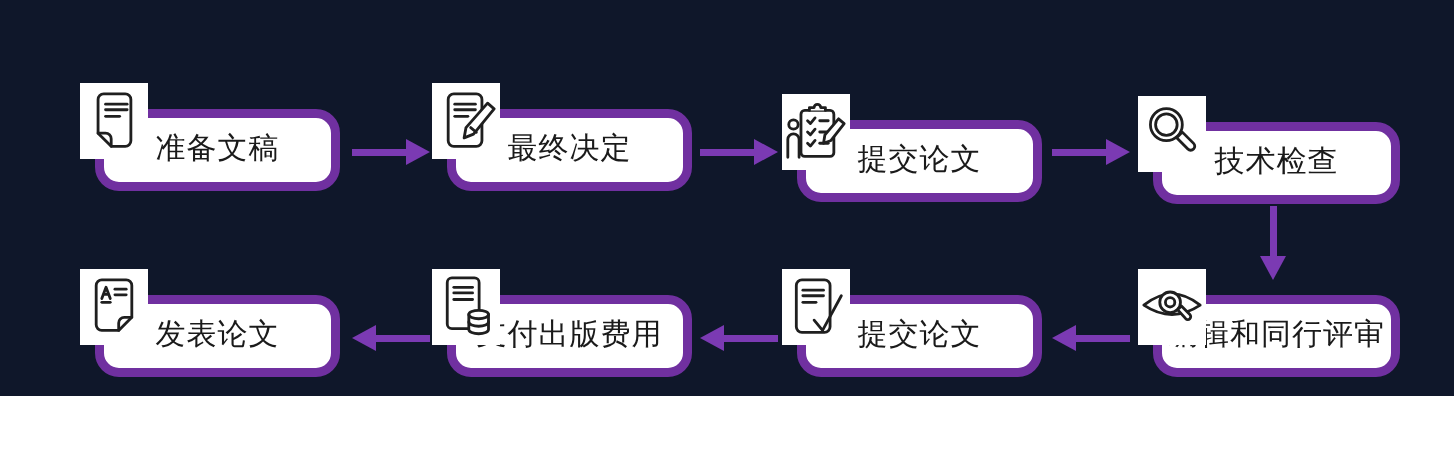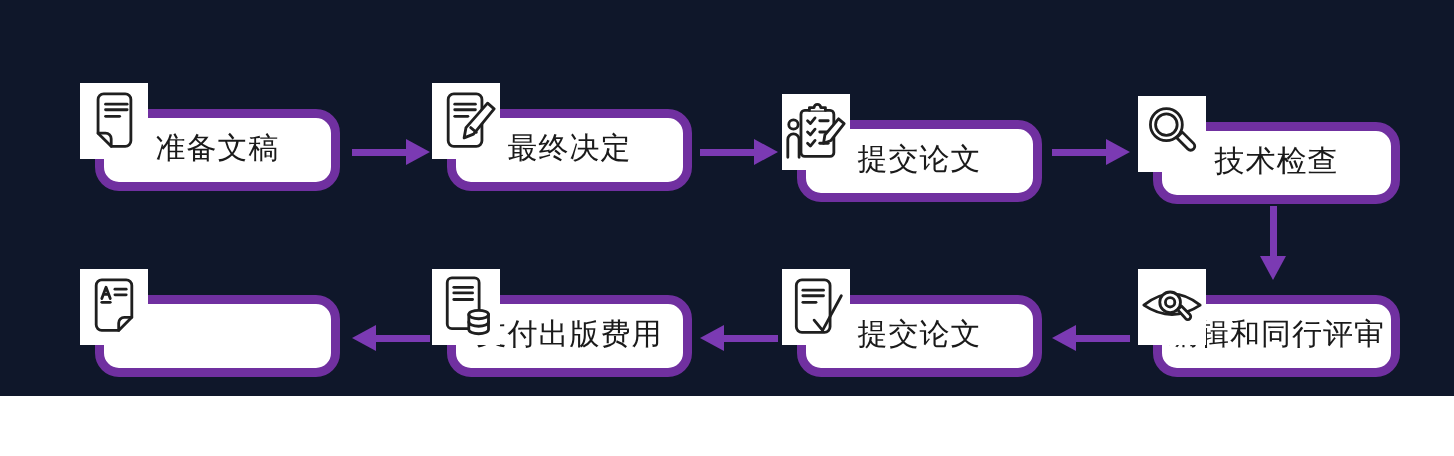--- a/index.html
+++ b/index.html
@@ -186,15 +186,16 @@
     <span class="icon">
       <svg width="60" height="68" viewBox="0 0 64 72" fill="none" stroke="#1f1f1f" stroke-width="3" stroke-linecap="round" stroke-linejoin="round">
         <path d="M19 7 h26 a6 6 0 0 1 6 6 v34 L37 61 H19 a6 6 0 0 1 -6 -6 V13 a6 6 0 0 1 6 -6 z"></path>
         <path d="M37 61 v-8 a6 6 0 0 1 6 -6 h8"></path>
         <path d="M19 27 l4.5 -12 4.5 12 M21 22.5 h5"></path>
         <line x1="19" y1="31" x2="28" y2="31"></line>
         <line x1="33" y1="17" x2="45" y2="17"></line>
         <line x1="33" y1="23" x2="45" y2="23"></line>
       </svg>
     </span>
+    <span class="label">发表论文</span>
   </div>
 
 </div>
 
 </body></html>

